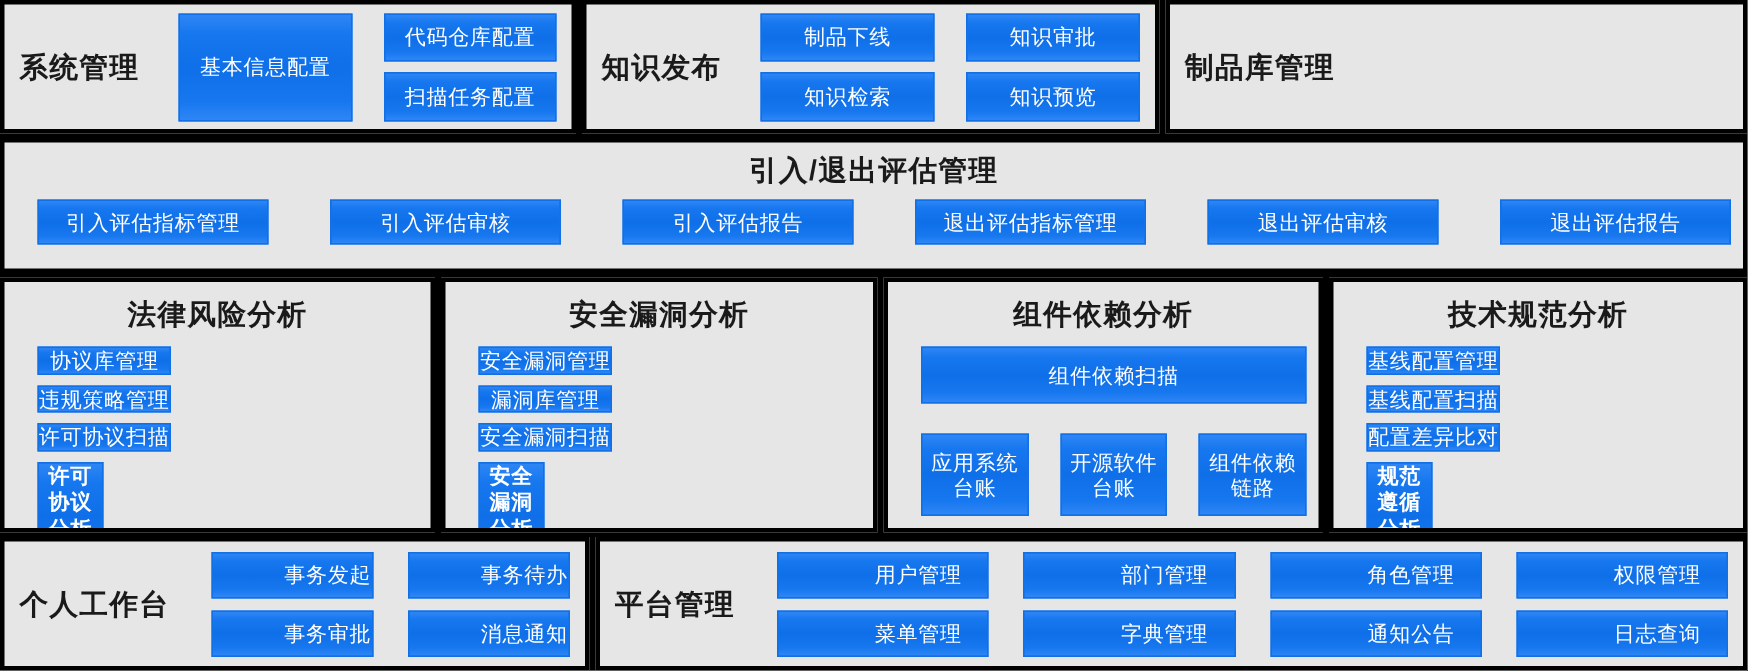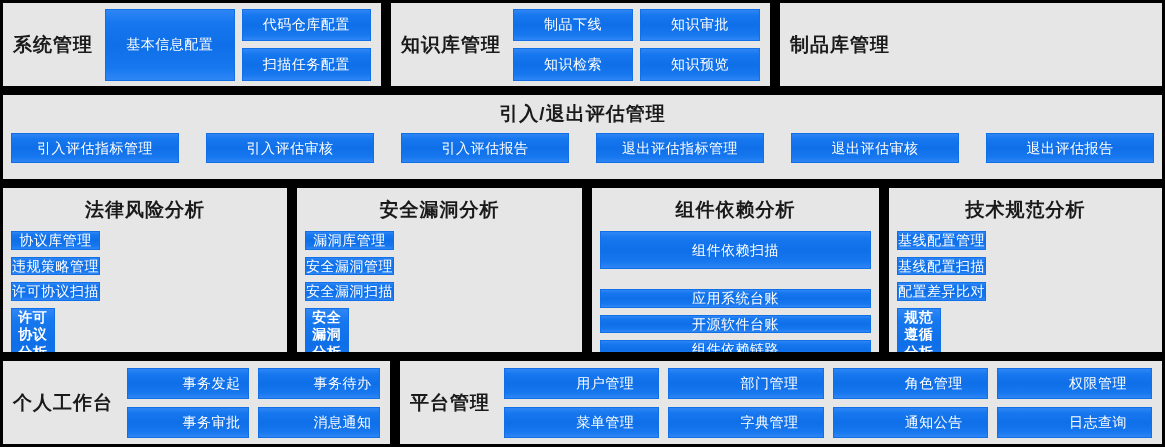--- a/index.html
+++ b/index.html
@@ -54,20 +54,21 @@
     align-items: center;
     justify-content: center;
     text-align: center;
     box-sizing: border-box;
     font-size: 14px;
     line-height: 1.18;
     letter-spacing: 0.5px;
     cursor: pointer;
     user-select: none;
     border: 1px solid #1170e6;
+    margin-left: 14px;
   }
 
   
   .sec-title {
     font-size: 19px;
     font-weight: bold;
     color: #1a1a1a;
     white-space: nowrap;
     letter-spacing: 1px;
   }
@@ -164,21 +165,21 @@
   .ana-body-col {
     flex: 1 1 auto;
     display: flex;
     flex-direction: column;
     gap: 20px;
   }
   .ana-top-full { flex: 0 0 38px; }
   .ana-tri {
     flex: 1 1 auto;
     display: flex;
-    flex-direction: column;
+    flex-direction: row;
     gap: 7px;
   }
   .ana-tri .btn { flex: 1 1 0; }
 
   
   .bot-panel { flex-direction: row; padding: 0 10px; }
   .bot-panel .sec-title { flex: 0 0 auto; margin-right: 14px; }
   .bot-grid {
     flex: 1 1 auto;
     display: flex;
@@ -211,21 +212,21 @@
           <div class="btn">基本信息配置</div>
         </div>
         <div class="top-col">
           <div class="btn">代码仓库配置</div>
           <div class="btn">扫描任务配置</div>
         </div>
       </div>
     </div>
 
     <div class="panel top-panel" style="width:385px">
-      <div class="sec-title">知识库管理</div>
+      <div class="sec-title">知识发布</div>
       <div class="top-grid">
         <div class="top-col">
           <div class="btn">制品下线</div>
           <div class="btn">知识检索</div>
         </div>
         <div class="top-col">
           <div class="btn">知识审批</div>
           <div class="btn">知识预览</div>
         </div>
       </div>
@@ -264,22 +265,22 @@
         <div class="btn vert-btn">
           <span class="vert-btn-inner">许可协议分析报告</span>
         </div>
       </div>
     </div>
 
     <div class="panel ana-panel ana-p2">
       <div class="ana-title">安全漏洞分析</div>
       <div class="ana-body">
         <div class="ana-left">
+          <div class="btn">安全漏洞管理</div>
           <div class="btn">漏洞库管理</div>
-          <div class="btn">安全漏洞管理</div>
           <div class="btn">安全漏洞扫描</div>
         </div>
         <div class="btn vert-btn">
           <span class="vert-btn-inner">安全漏洞分析报告</span>
         </div>
       </div>
     </div>
 
     <div class="panel ana-panel ana-p3">
       <div class="ana-title">组件依赖分析</div>

